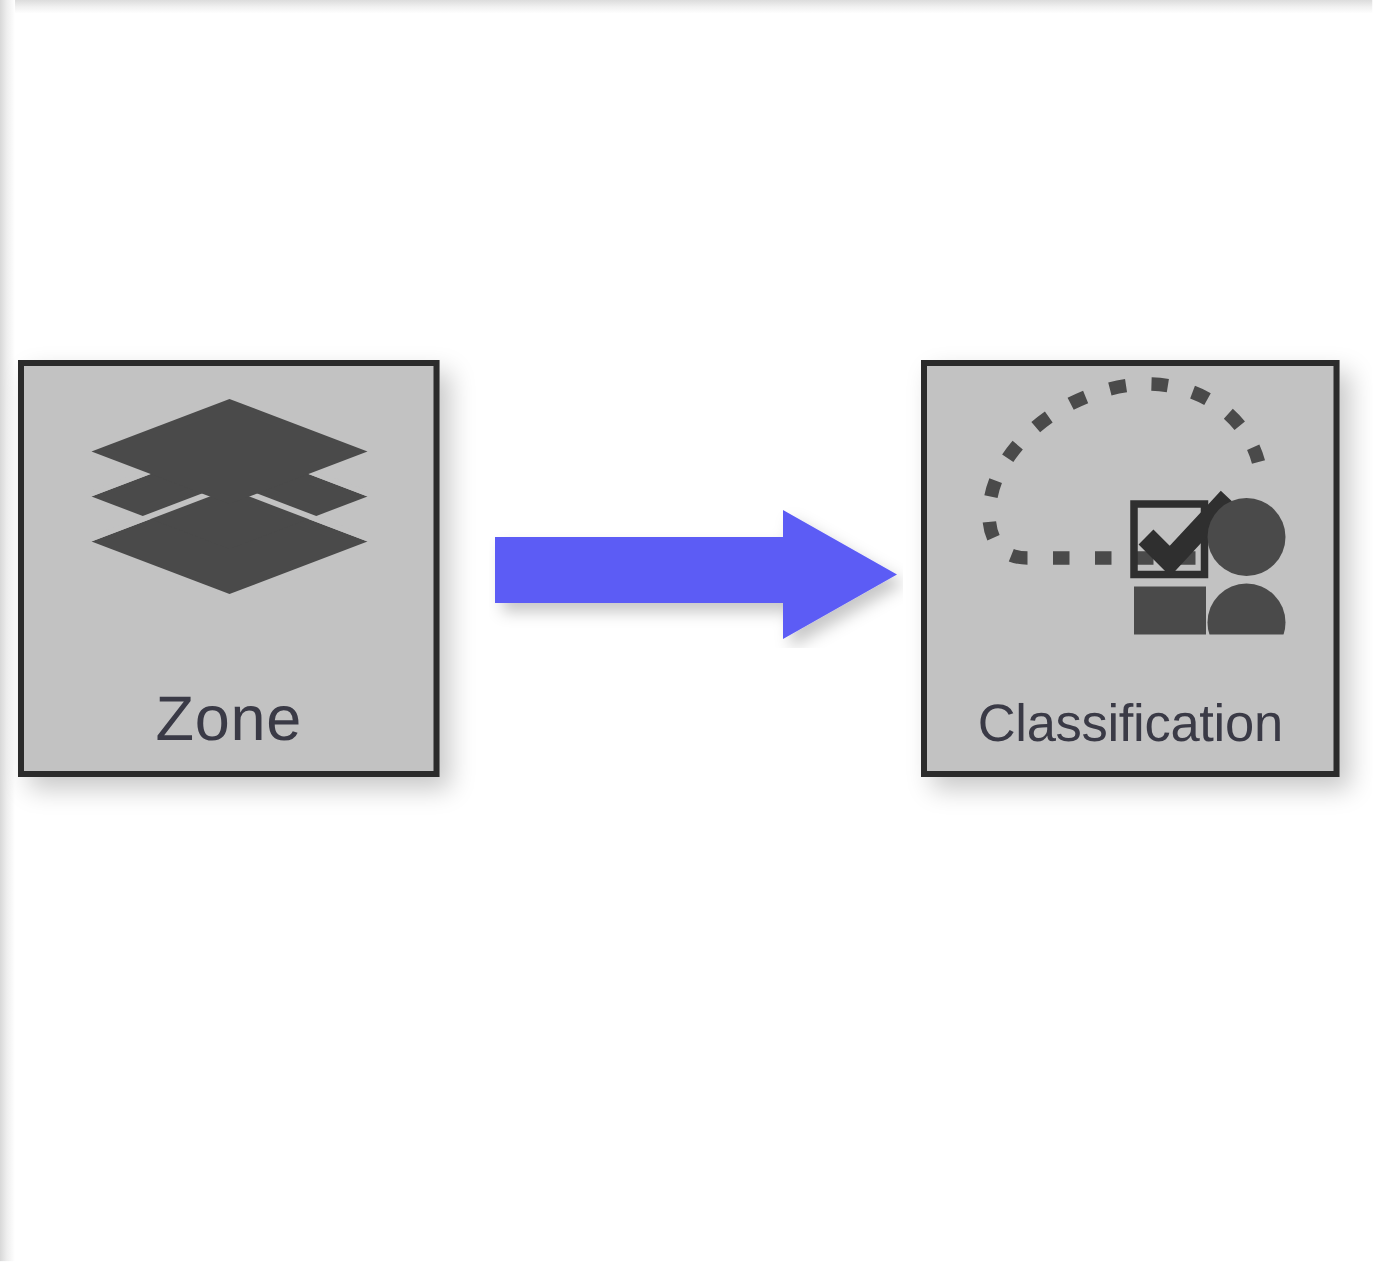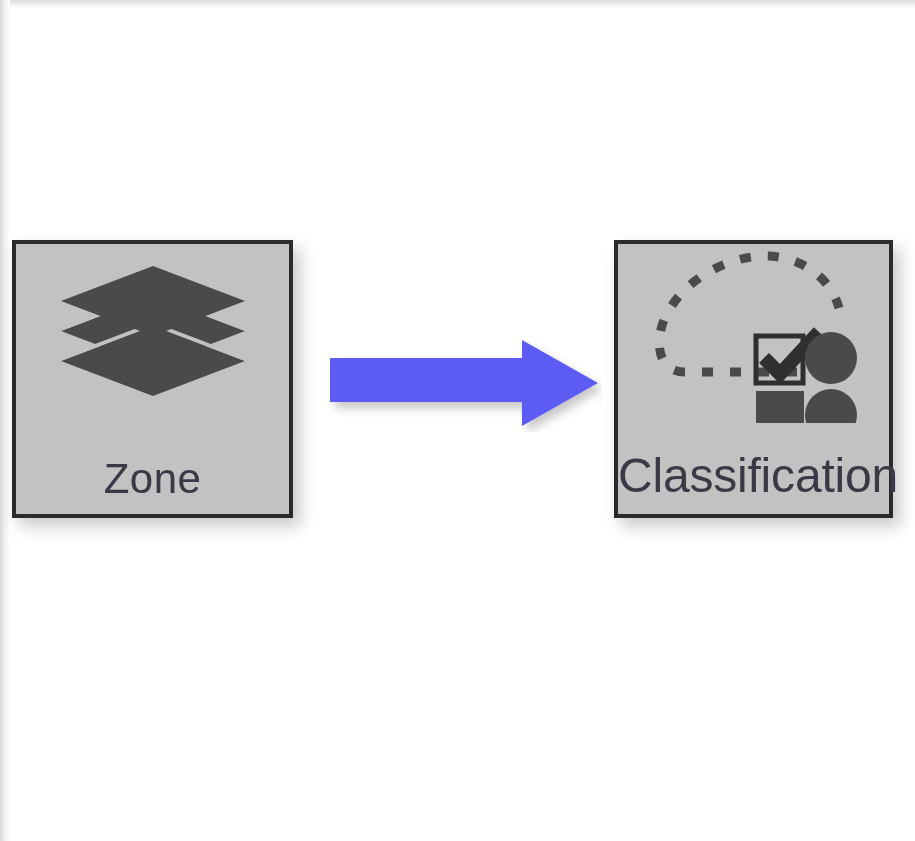--- a/index.html
+++ b/index.html
@@ -88,21 +88,21 @@
     font-family: "Liberation Sans", sans-serif;
     font-weight: 400;
     line-height: 1;
     white-space: nowrap;
   }
   #label-zone {
     font-size: 42px;
     letter-spacing: 0.5px;
   }
   #label-classification {
-    font-size: 48px;
+    font-size: 35px;
     letter-spacing: -0.2px;
   }
 
   
   #arrow {
     position: absolute;
     left: 326px;
     top: 334px;
     width: 276px;
     height: 98px;

